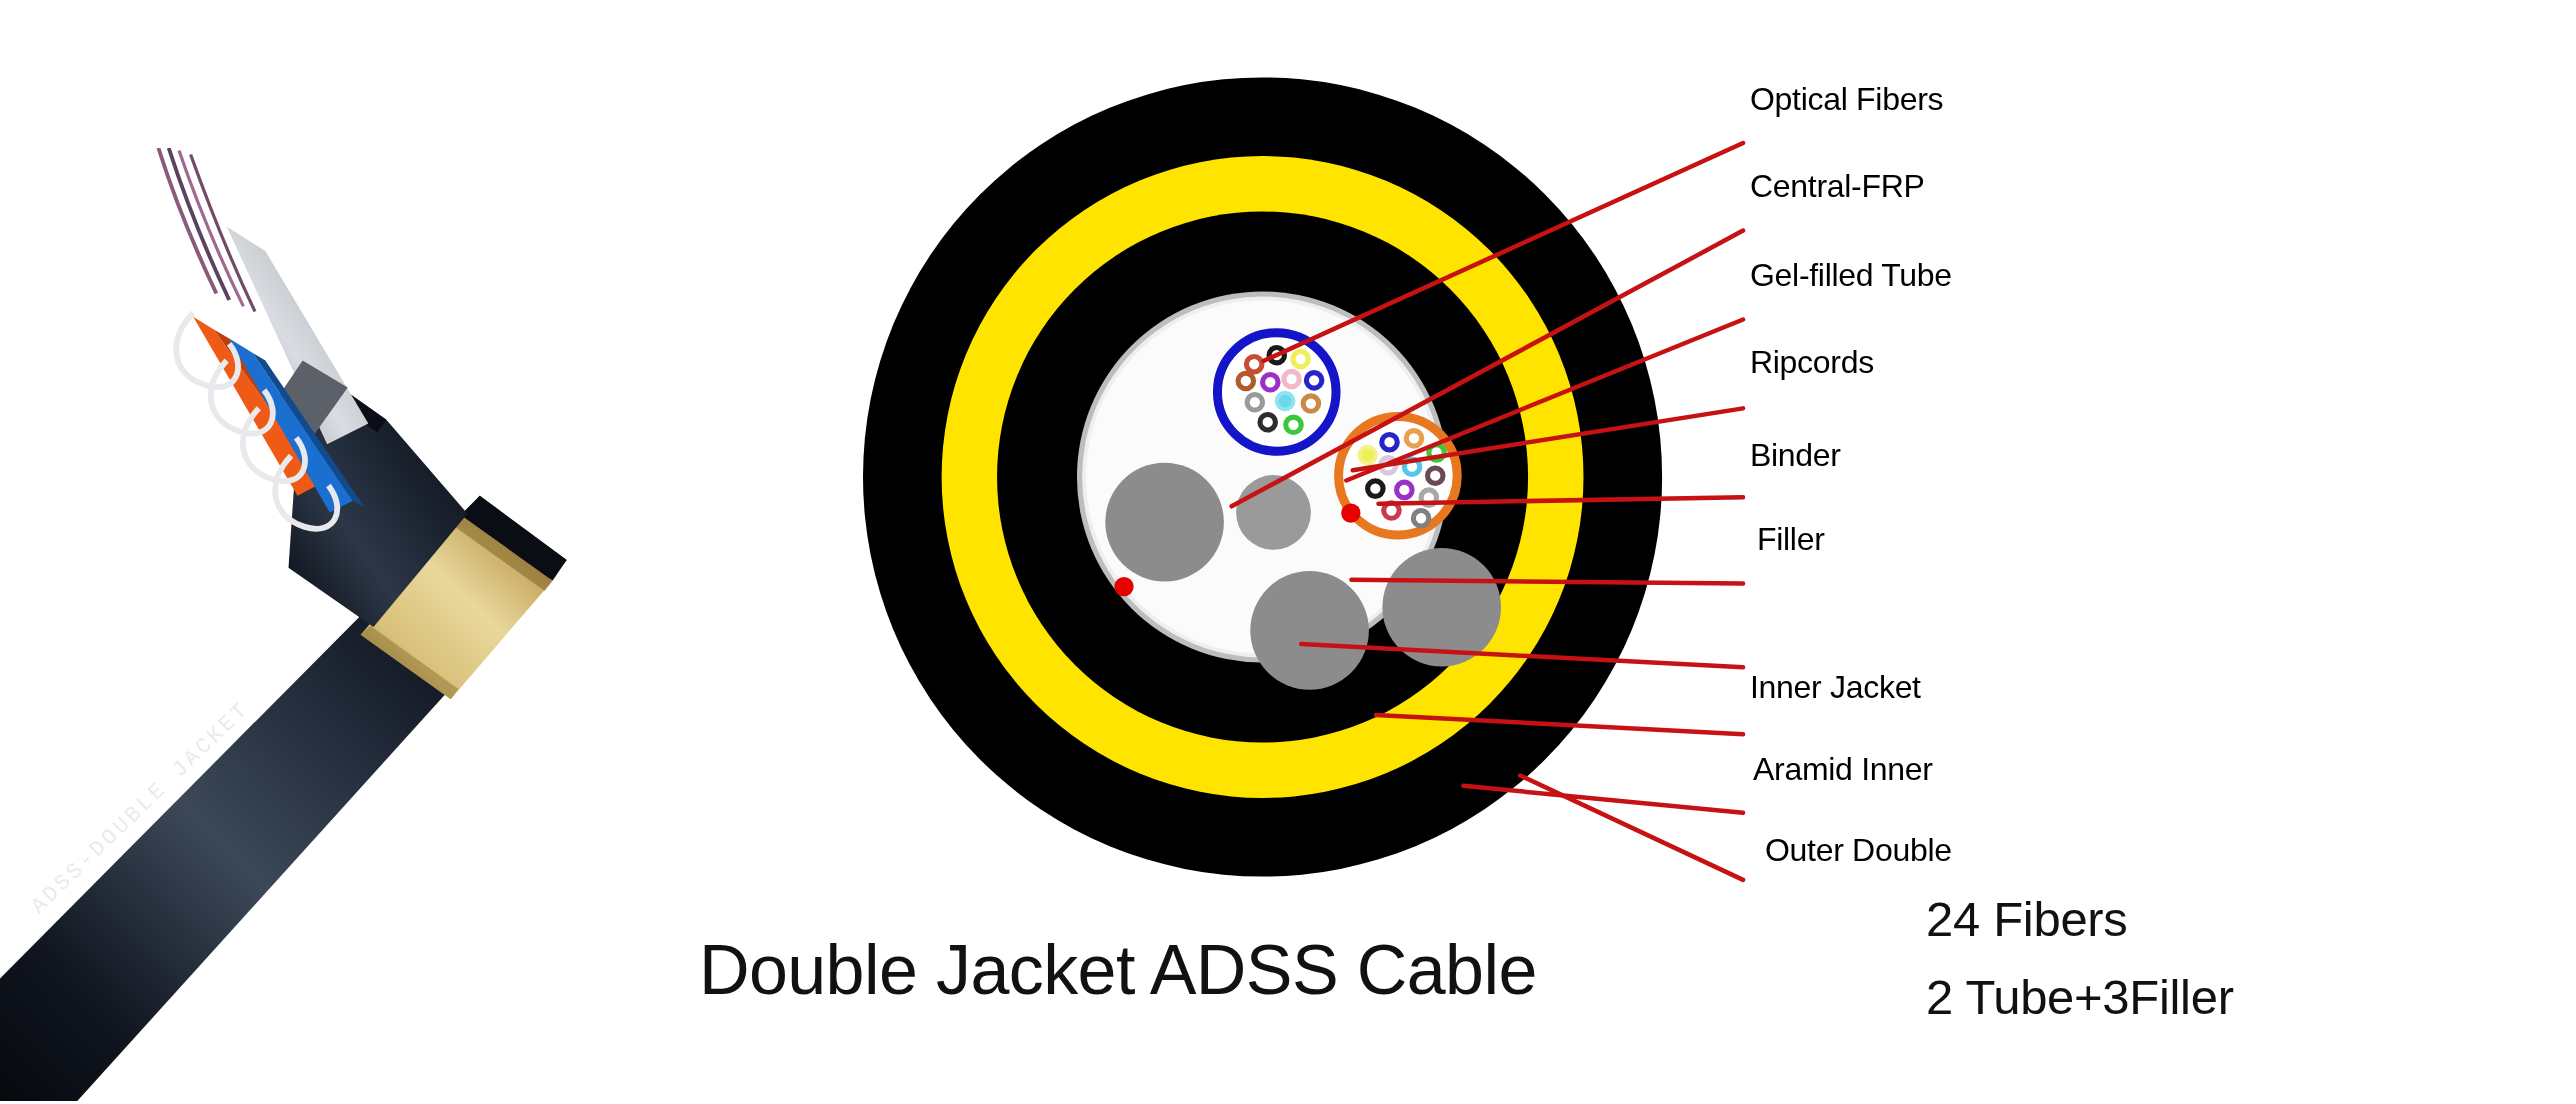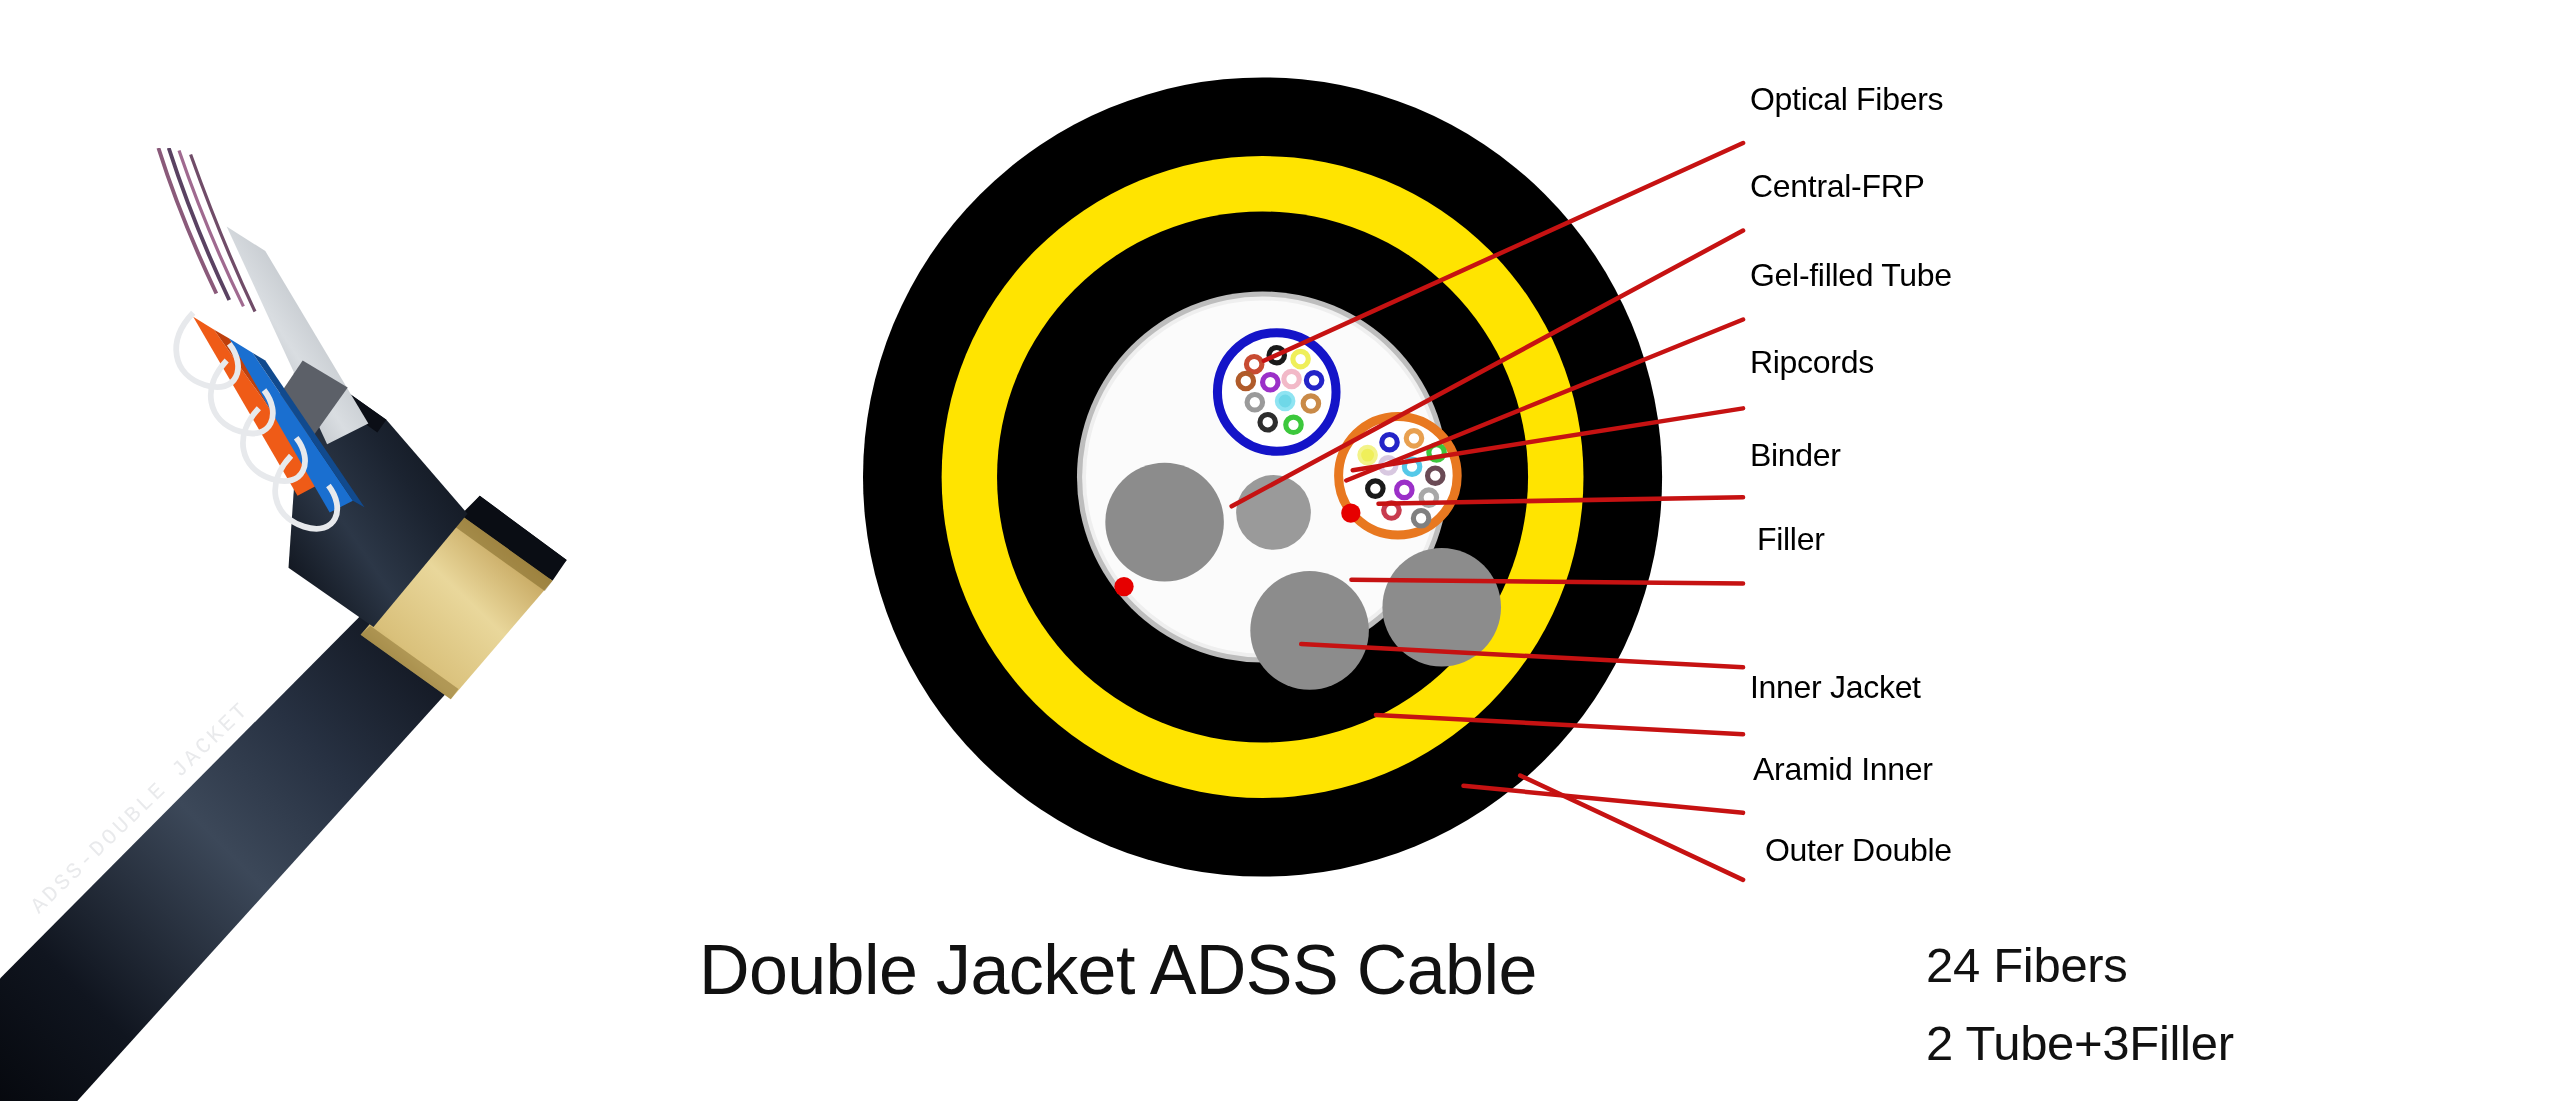--- a/index.html
+++ b/index.html
@@ -40,21 +40,20 @@
     letter-spacing:-0.6px;
     margin-top:36px;
   }
   .spec{
     position:absolute;
     font-size:49px;
     line-height:49px;
     color:#111111;
     white-space:nowrap;
     letter-spacing:-0.3px;
-    margin-top:46px;
   }
   .leaders{position:absolute;left:0;top:0;}
 </style>
 </head>
 <body>
 
 <div id="stage">
 
   <div class="photo-wrap">
     <svg class="photo-svg" width="850" height="953" viewBox="0 0 1320 1480">

